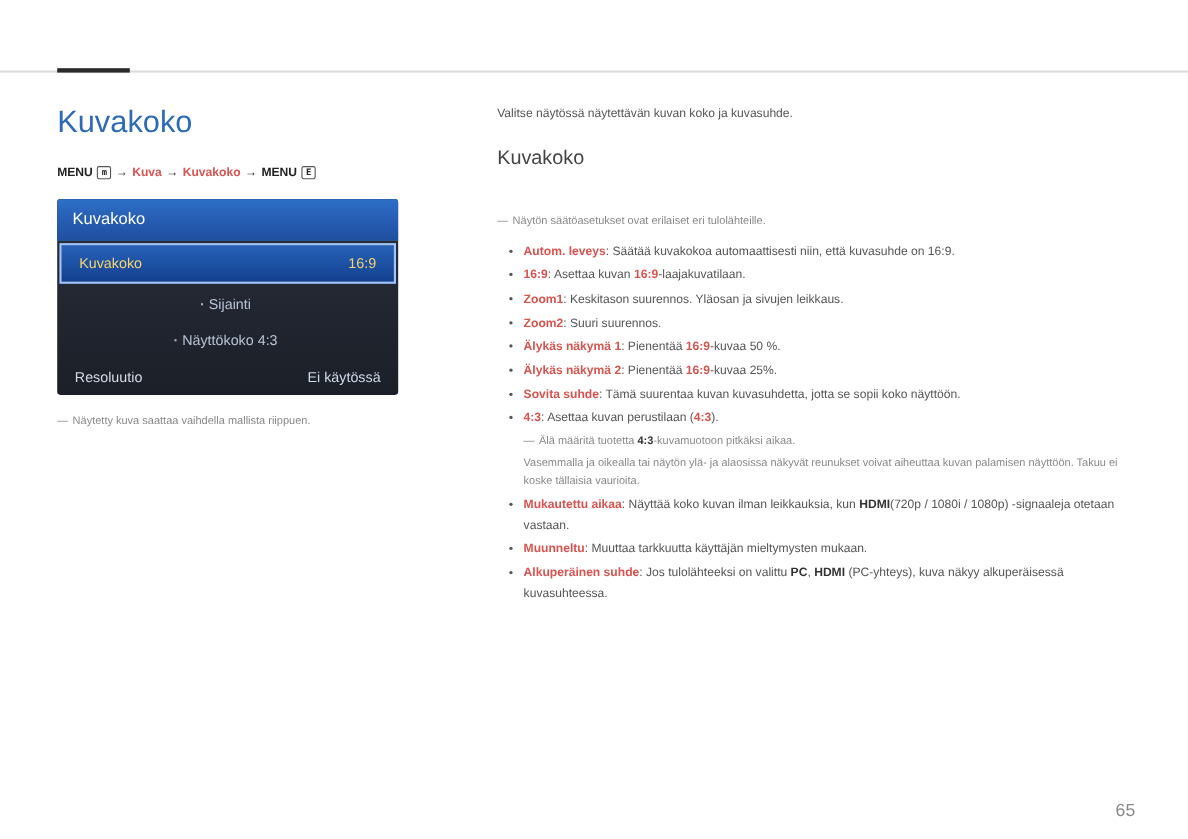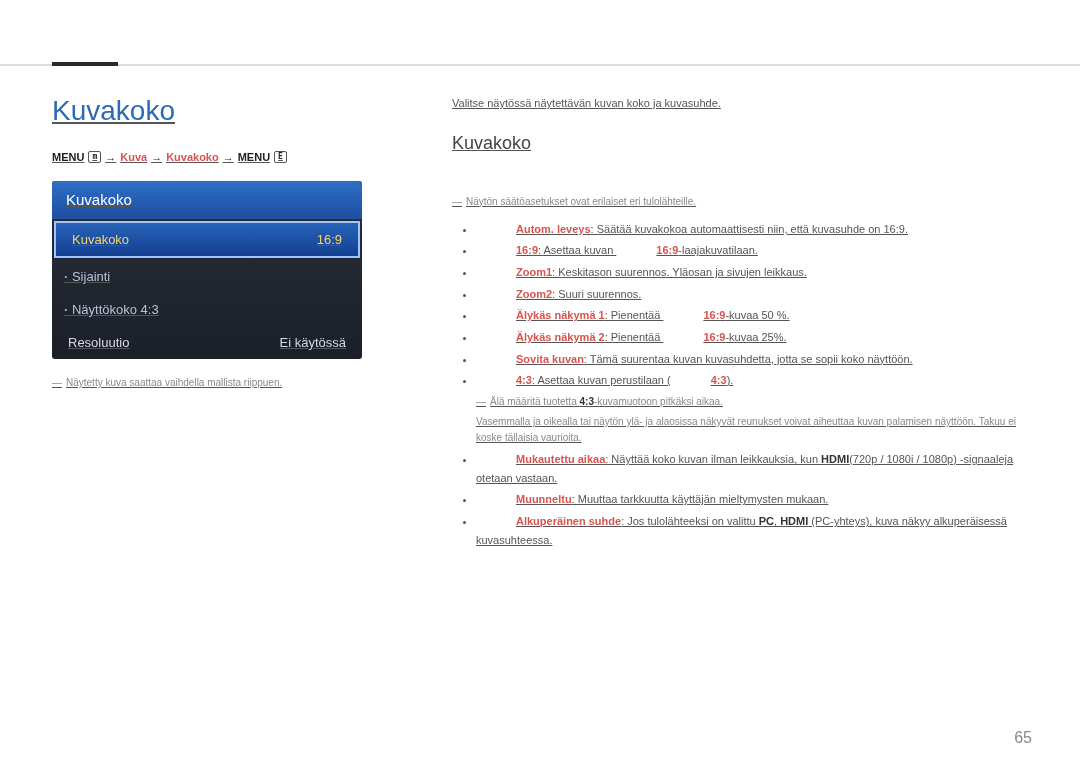--- a/index.html
+++ b/index.html
@@ -28,21 +28,20 @@
       height: 4px;
       background: #2a2a2a;
     }
     .page {
       position: absolute;
       top: 95px;
       left: 52px;
       right: 52px;
       display: flex;
       gap: 90px;
-      text-decoration: underline;
     }
     .left-col { width: 310px; flex: 0 0 310px; }
     .right-col { flex: 1; }
     h1.main-title {
       color: #2d6bb8;
       font-size: 28px;
       font-weight: 400;
       margin-bottom: 24px;
     }
     .menu-path {
@@ -85,21 +84,21 @@
       display: flex;
       justify-content: space-between;
       padding: 9px 16px;
     }
     .panel-row.selected {
       background: linear-gradient(180deg, #2763b9 0%, #133f8f 100%);
       border: 2px solid #9fc4ff;
       color: #f8d46c;
       margin: 2px;
     }
-    .panel-row.sub { padding-left: 12px; color: #b7c3d6; }
+    .panel-row.sub { padding-left: 12px; color: #b7c3d6; justify-content: center; }
     .panel .value { color: #cfd9ea; }
     .panel-row.selected .value { color: #f8d46c; }
     .footnote {
       font-size: 10px;
       color: #888;
       margin-top: 16px;
       line-height: 1.6;
     }
     .footnote::before {
       content: "―";
@@ -128,21 +127,21 @@
     ul.bullets {
       list-style: disc;
       padding-left: 24px;
     }
     ul.bullets > li {
       font-size: 11px;
       color: #555;
       line-height: 1.7;
       margin-bottom: 3px;
     }
-    ul.bullets > li .term { color: #d9534f; font-weight: bold; margin-left: 40px; }
+    ul.bullets > li .term { color: #d9534f; font-weight: bold; }
     ul.bullets > li strong { color: #333; font-weight: bold; }
     .sub-note {
       font-size: 10px;
       color: #888;
       margin: 4px 0 4px 0;
       line-height: 1.6;
     }
     .sub-note .pre { margin-right: 4px; }
     .sub-note-cont {
       font-size: 10px;
@@ -206,21 +205,21 @@
     <div class="intro">Valitse näytössä näytettävän kuvan koko ja kuvasuhde.</div>
     <h2 class="sub-title">Kuvakoko</h2>
     <div class="note-line">Näytön säätöasetukset ovat erilaiset eri tulolähteille.</div>
     <ul class="bullets" id="bullets">
         <li><span class="term">Autom. leveys</span>: Säätää kuvakokoa automaattisesti niin, että kuvasuhde on 16:9.</li>
         <li><span class="term">16:9</span>: Asettaa kuvan <span class="term">16:9</span>-laajakuvatilaan.</li>
         <li><span class="term">Zoom1</span>: Keskitason suurennos. Yläosan ja sivujen leikkaus.</li>
         <li><span class="term">Zoom2</span>: Suuri suurennos.</li>
         <li><span class="term">Älykäs näkymä 1</span>: Pienentää <span class="term">16:9</span>-kuvaa 50 %.</li>
         <li><span class="term">Älykäs näkymä 2</span>: Pienentää <span class="term">16:9</span>-kuvaa 25%.</li>
-        <li><span class="term">Sovita kuvan</span>: Tämä suurentaa kuvan kuvasuhdetta, jotta se sopii koko näyttöön.</li>
+        <li><span class="term">Sovita suhde</span>: Tämä suurentaa kuvan kuvasuhdetta, jotta se sopii koko näyttöön.</li>
         <li><span class="term">4:3</span>: Asettaa kuvan perustilaan (<span class="term">4:3</span>).<div class="sub-note"><span class="pre">―</span>Älä määritä tuotetta <strong>4:3</strong>-kuvamuotoon pitkäksi aikaa.</div><div class="sub-note-cont">Vasemmalla ja oikealla tai näytön ylä- ja alaosissa näkyvät reunukset voivat aiheuttaa kuvan palamisen näyttöön. Takuu ei koske tällaisia vaurioita.</div></li>
         <li><span class="term">Mukautettu aikaa</span>: Näyttää koko kuvan ilman leikkauksia, kun <strong>HDMI</strong>(720p / 1080i / 1080p) -signaaleja otetaan vastaan.</li>
         <li><span class="term">Muunneltu</span>: Muuttaa tarkkuutta käyttäjän mieltymysten mukaan.</li>
         <li><span class="term">Alkuperäinen suhde</span>: Jos tulolähteeksi on valittu <strong>PC</strong>, <strong>HDMI</strong> (PC-yhteys), kuva näkyy alkuperäisessä kuvasuhteessa.</li>
       </ul>
   </div>
 </div>
 
 <div class="page-number">65</div>
 

